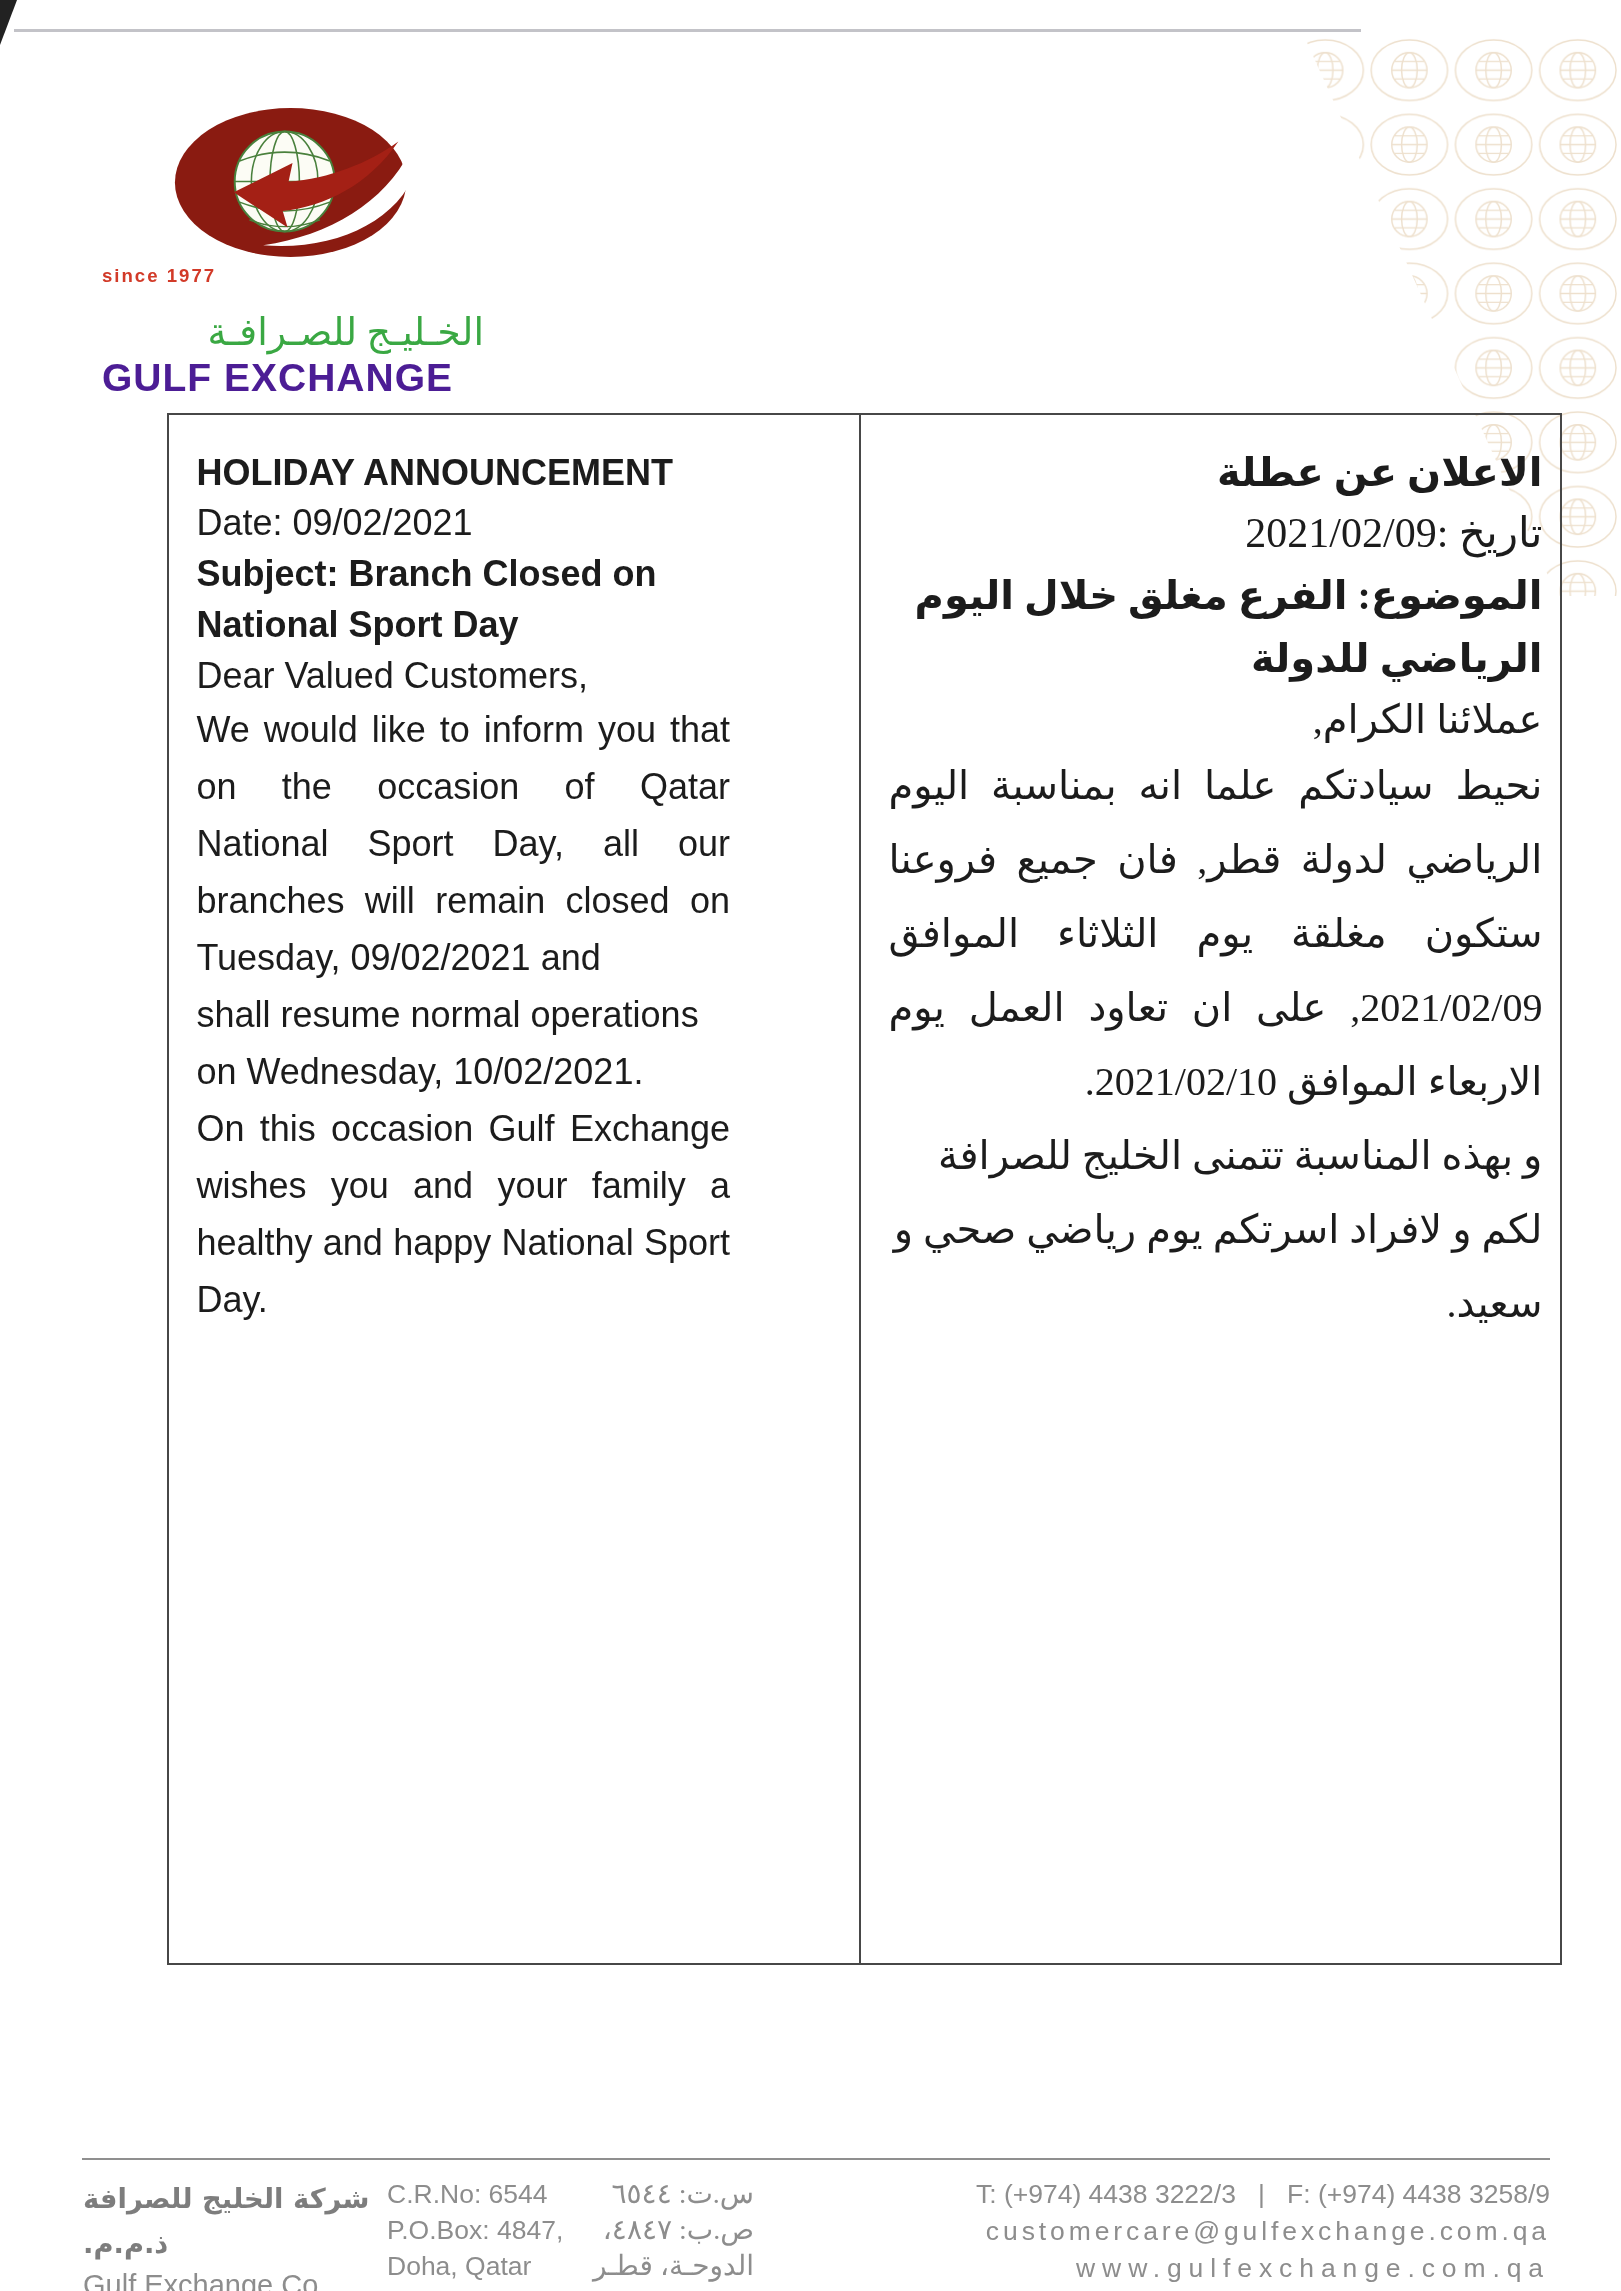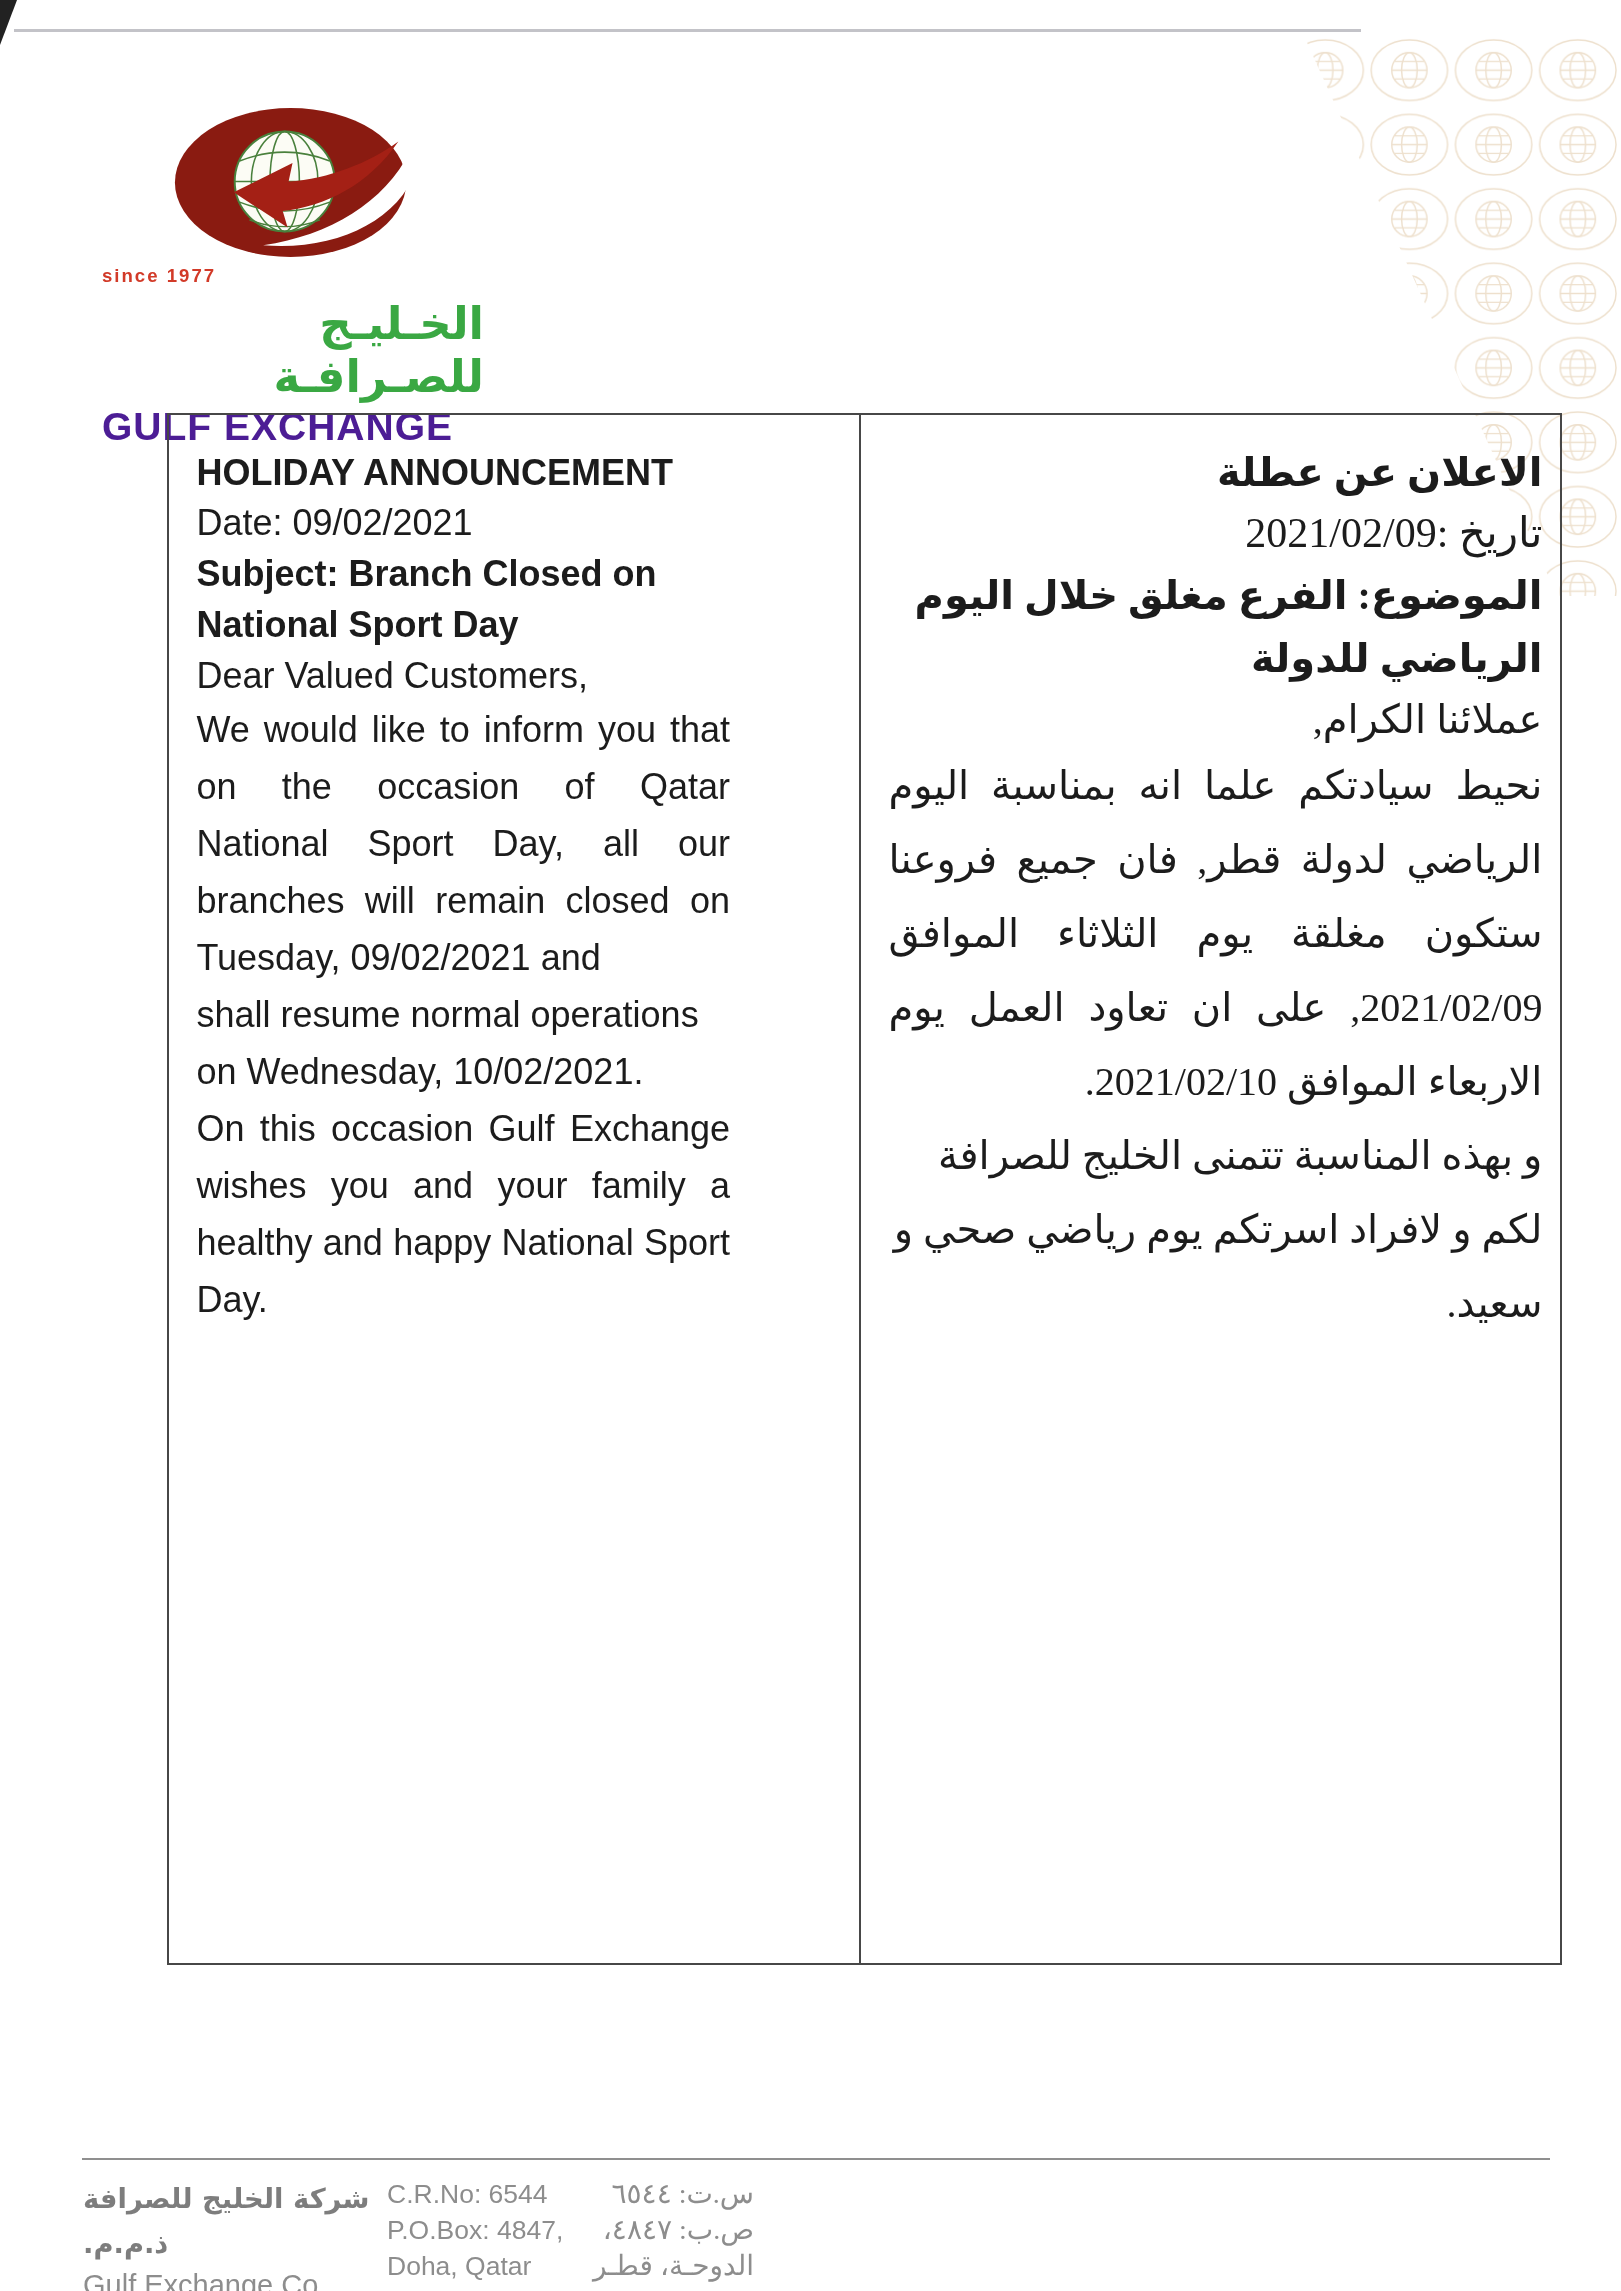--- a/index.html
+++ b/index.html
@@ -10,21 +10,21 @@
   }
   
   .scan-topline{position:absolute;top:29px;left:13.7px;width:1347px;height:2.9px;background:#b4b4ba;opacity:.8;}
   .corner-mark{position:absolute;top:0;left:0;width:0;height:0;
     border-top:45px solid #222;border-right:17.6px solid transparent;}
   .watermark{position:absolute;top:33px;right:0;}
   
   .logo{position:absolute;left:102px;top:106px;width:382px;}
   .logo-mark{display:block;margin:0 auto;}
   .since{margin-top:2px;color:#d23a28;font-size:18.6px;font-weight:bold;letter-spacing:2px;}
-  .logo-ar{margin-top:10px;color:#3aa843;font-size:45px;font-weight:bold;
+  .logo-ar{margin-top:23px;color:#3aa843;font-size:38px;font-weight:normal;
     font-family:"Liberation Serif","DejaVu Sans",serif;direction:rtl;}
   .logo-en{margin-top:2px;color:#4c1d95;font-size:39px;font-weight:bold;letter-spacing:1px;}
   
   .doc-table{position:absolute;left:167px;top:413px;width:1395px;height:1552px;
     border:2px solid #474747;display:flex;box-sizing:border-box;background:transparent;}
   .col-en{width:692px;box-sizing:border-box;border-right:2px solid #474747;
     padding:33px 129px 0 27.4px;font-size:36px;}
   .col-en p{margin:0;}
   .en-title{margin-top:21.6px;font-weight:bold;line-height:49px;}
   .en-date{margin-top:53px;line-height:51px;}
@@ -138,16 +138,21 @@
     <div class="fg fg2">
       <div>C.R.No: 6544</div>
       <div>P.O.Box: 4847,</div>
       <div>Doha, Qatar</div>
     </div>
     <div class="fg fg3">
       <div>س.ت: ٦٥٤٤</div>
       <div>ص.ب: ٤٨٤٧،</div>
       <div>الدوحـة، قطـر</div>
     </div>
+    <div class="fg fg4">
+      <div class="pre">T: (+974) 4438 3222/3   |   F: (+974) 4438 3258/9</div>
+      <div class="f-email">customercare@gulfexchange.com.qa</div>
+      <div class="f-web">www.gulfexchange.com.qa</div>
+    </div>
   </div>
 
 </div>
 
 
 </body></html>

